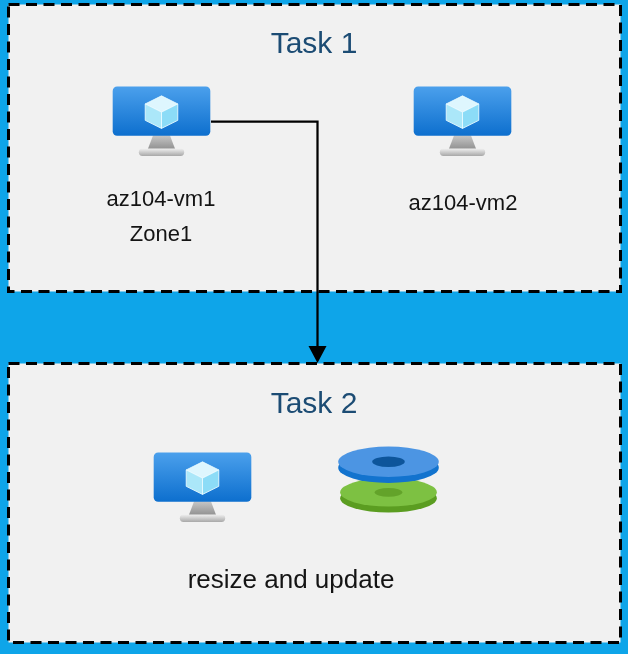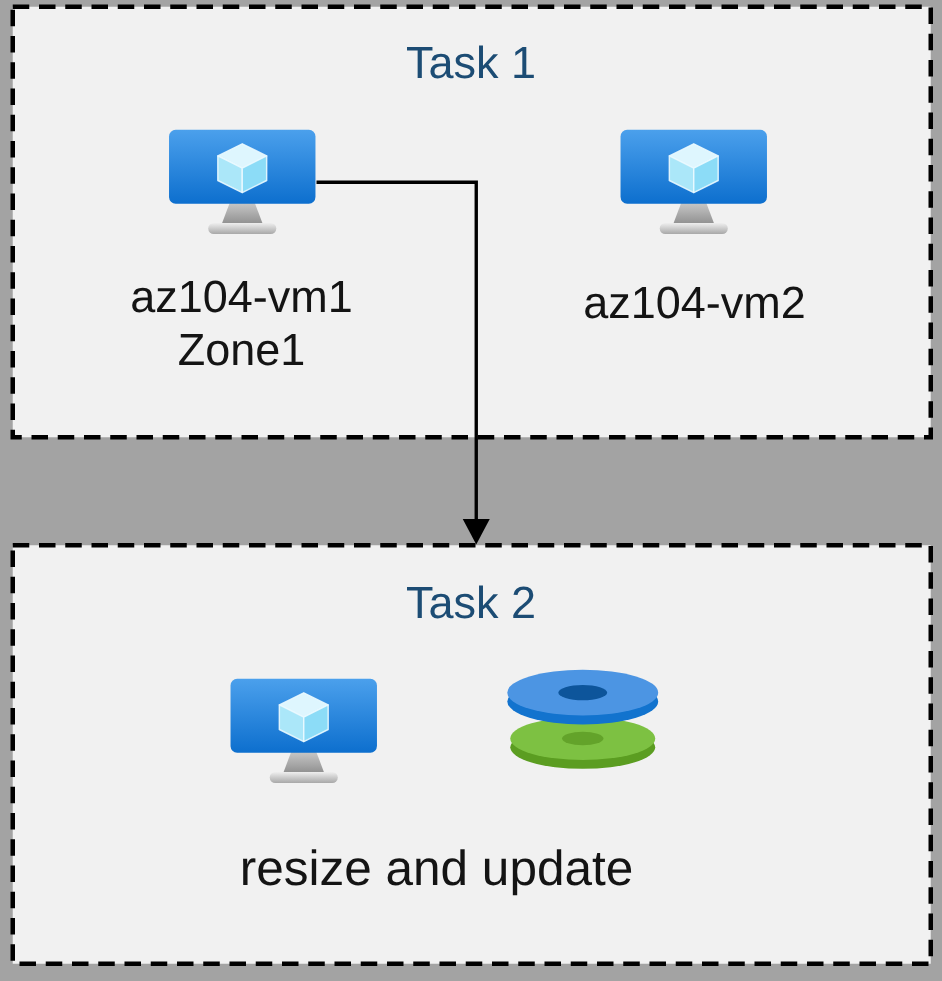--- a/index.html
+++ b/index.html
@@ -5,21 +5,21 @@
   html, body {
     margin: 0;
     padding: 0;
     background: #ffffff;
     font-family: "Liberation Sans", "DejaVu Sans", sans-serif;
   }
   .canvas {
     position: relative;
     width: 628px;
     height: 654px;
-    background: #a3a3a3;
+    background: #0ea5e9;
     overflow: hidden;
   }
   .overlay {
     position: absolute;
     left: 0;
     top: 0;
   }
   .task-box {
     fill: #f1f1f1;
     stroke: #000000;
@@ -44,31 +44,31 @@
     left: 7px;
     width: 614px;
     font-size: 30px;
     line-height: 32px;
     color: #1c4c74;
   }
   .title-1 { top: 27px; }
   .title-2 { top: 387px; }
   .vm-label {
     width: 220px;
-    font-size: 30px;
+    font-size: 22px;
     line-height: 35px;
     color: #141414;
   }
   .vm1-label { left: 51px;  top: 181px; }
   .vm2-label { left: 353px; top: 185px; }
   .caption {
     left: 91px;
     top: 561px;
     width: 400px;
-    font-size: 33px;
+    font-size: 26px;
     line-height: 36px;
     color: #141414;
   }
 </style>
 </head>
 <body>
 
 <div class="canvas">
 
   <svg class="overlay" width="628" height="654" viewBox="0 0 628 654">

